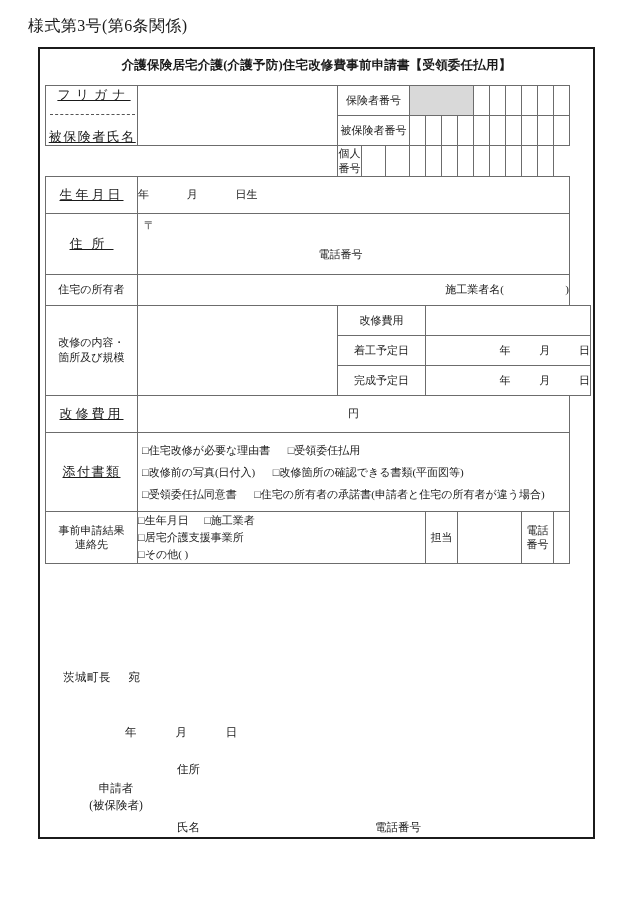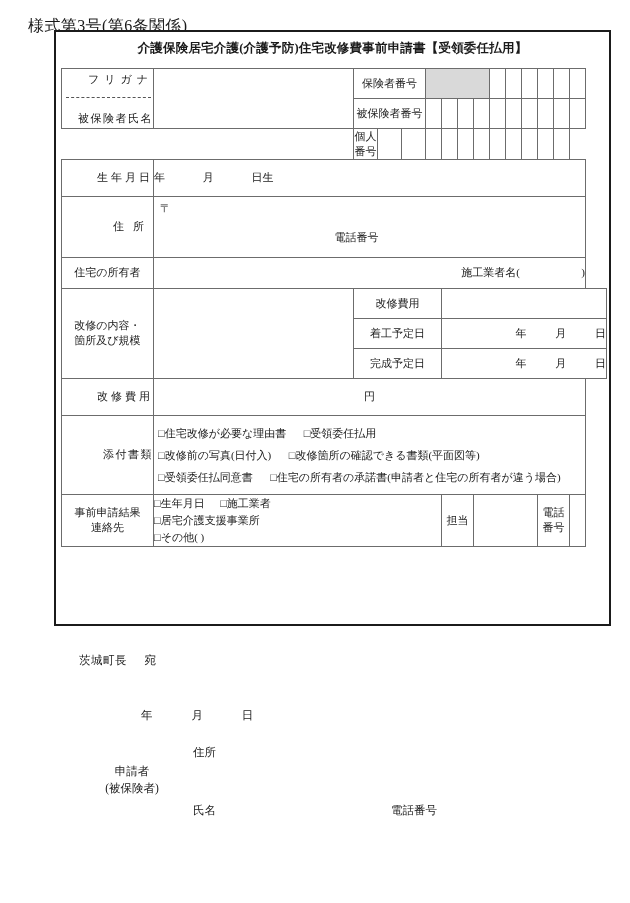--- a/index.html
+++ b/index.html
@@ -24,27 +24,26 @@
     position: absolute;
     left: 28px;
     top: 16px;
     font-size: 16px;
     letter-spacing: 0.4px;
     white-space: nowrap;
   }
   .outer-box {
     position: absolute;
     left: 38px;
-    top: 30px;
+    top: 47px;
     width: 557px;
-    height: 596px;
+    height: 792px;
     border: 2px solid #1b1b1b;
     box-sizing: border-box;
     background: #fff;
-    margin-left: 16px;
   }
   .title {
     position: absolute;
     left: 0;
     top: 8px;
     width: 100%;
     text-align: center;
     font-size: 12.5px;
     font-weight: bold;
     letter-spacing: 0.2px;
@@ -66,22 +65,23 @@
     vertical-align: middle;
     position: relative;
   }
   .lbl {
     text-align: center;
     font-size: 11px;
     line-height: 1.35;
     padding: 2px 1px;
   }
   .lbl-spread {
-    text-align: right;
-    font-size: 11px;
+    text-align: center;
+    font-size: 13px;
+    text-decoration: underline;
   }
   .sp1 { letter-spacing: 5px; padding-left: 5px; }
   .sp2 { letter-spacing: 3px; padding-left: 3px; }
   .sp3 { letter-spacing: 9px; padding-left: 9px; }
   .sp4 { letter-spacing: 1.5px; padding-left: 1.5px; }
   .dashline {
     position: absolute;
     left: 4px; right: 2px;
     top: 28px;
     border-top: 1px dashed #555;

